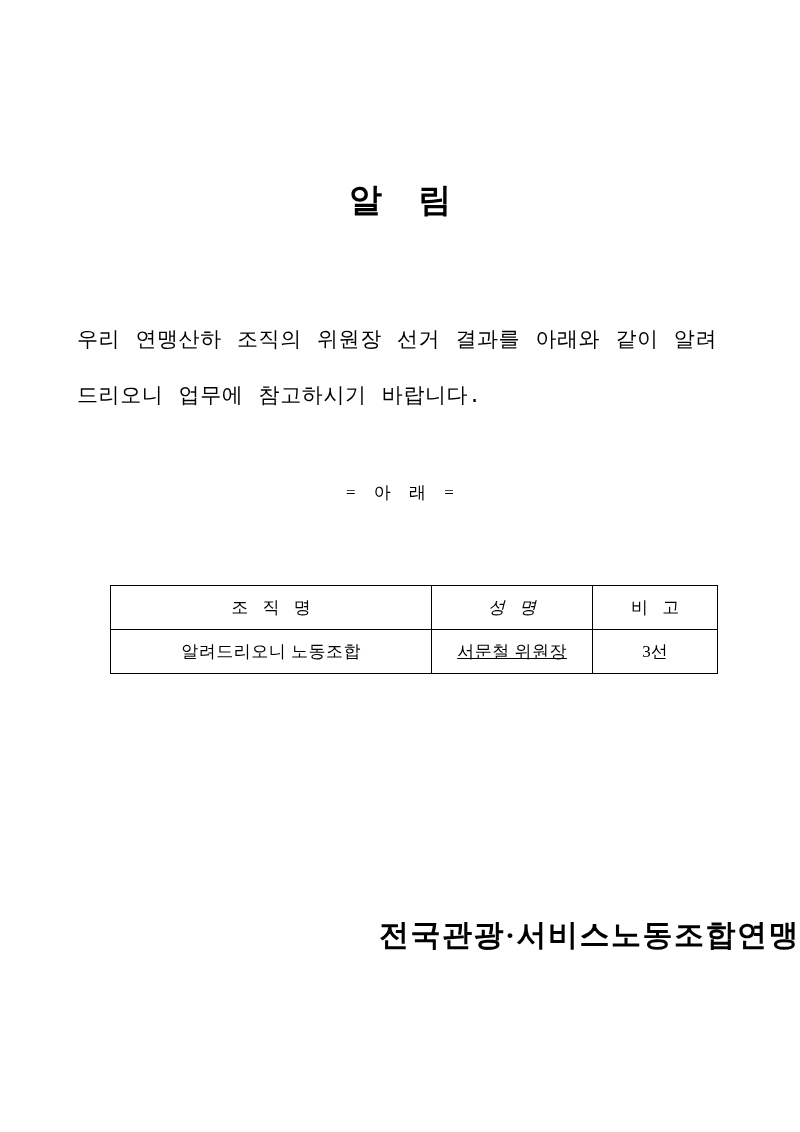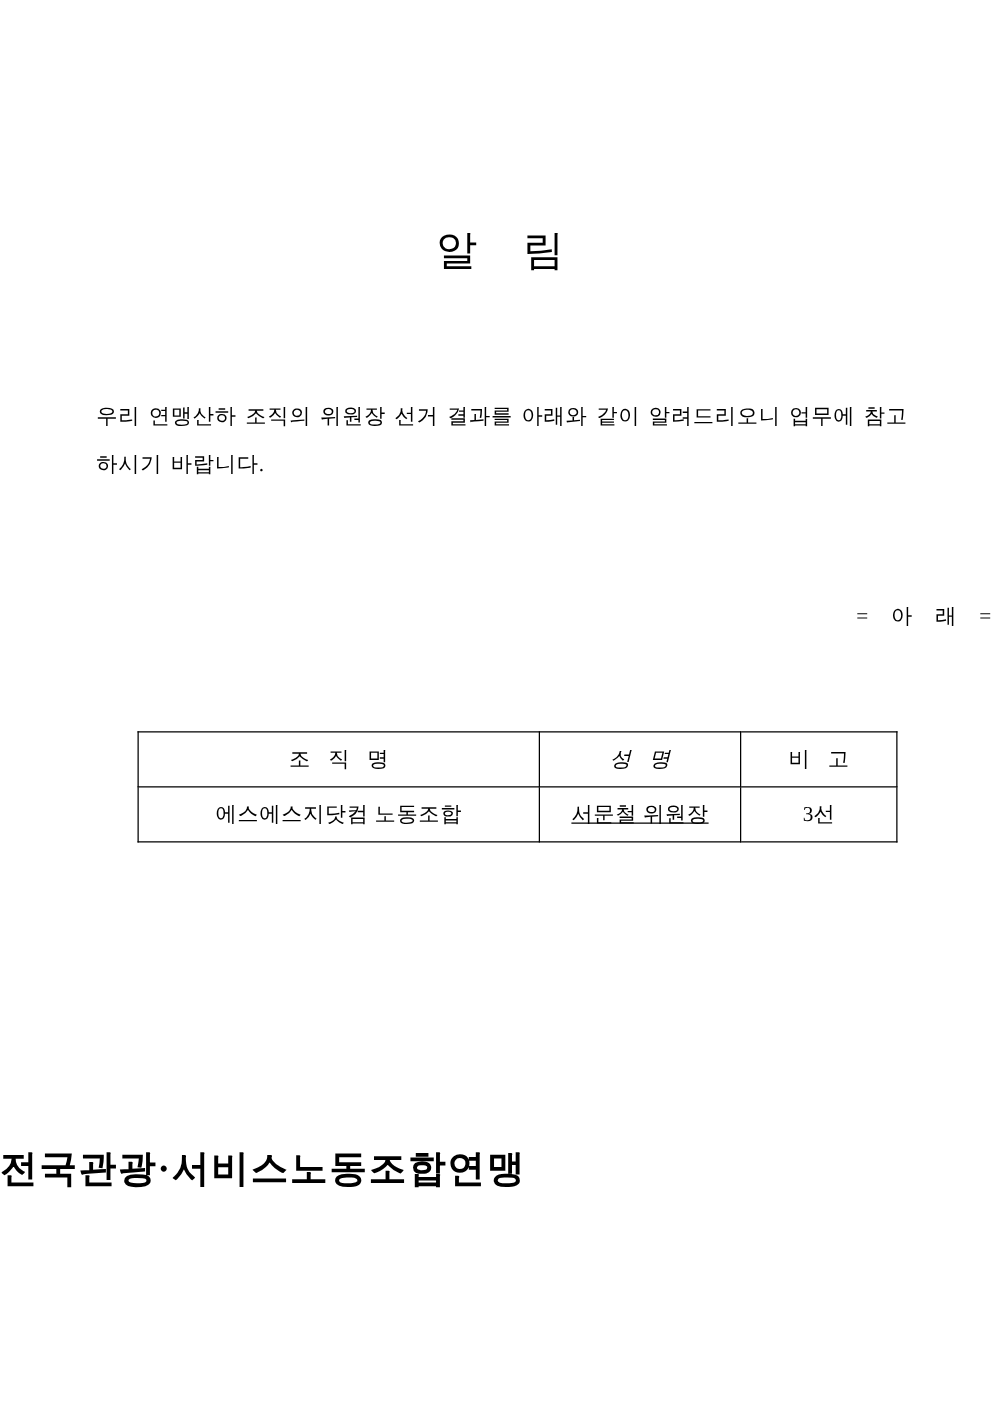--- a/index.html
+++ b/index.html
@@ -23,44 +23,44 @@
     box-sizing: border-box;
   }
 
   .doc-title {
     position: absolute;
     top: 178px;
     left: 0;
     width: 800px;
     text-align: center;
     font-size: 33px;
-    font-weight: normal;
+    font-weight: bold;
     letter-spacing: 14px;
     text-indent: 14px;
     font-family: "Liberation Serif", "DejaVu Serif", serif;
   }
 
   .body-text {
     position: absolute;
     top: 313px;
     left: 77px;
     width: 655px;
-    font-size: 17px;
-    line-height: 39px;
+    font-size: 21px;
+    line-height: 56px;
     letter-spacing: 0.6px;
     word-spacing: 2px;
-    font-family: Liberation Serif, serif;
+    font-family: Liberation Mono, monospace;
   }
 
   .aurae {
     position: absolute;
     top: 481px;
     left: 0;
     width: 800px;
-    text-align: right;
+    text-align: center;
     font-size: 17px;
     letter-spacing: 7px;
     text-indent: 7px;
   }
 
   .result-table {
     position: absolute;
     top: 585px;
     left: 110px;
     width: 604px;
@@ -92,21 +92,21 @@
   .cell-name {
     letter-spacing: 0.5px;
     text-decoration: underline;
   }
 
   .footer-org {
     position: absolute;
     top: 915px;
     left: 0;
     width: 800px;
-    text-align: left;
+    text-align: right;
     font-size: 30px;
     font-weight: bold;
     letter-spacing: 1.5px;
     font-family: "Liberation Serif", "DejaVu Serif", serif;
   }
 </style>
 </head>
 <body>
 
 <div class="page">
@@ -120,21 +120,21 @@
   <table class="result-table">
     <thead>
       <tr>
         <th class="col-org">조 직 명</th>
         <th class="col-name">성   명</th>
         <th class="col-note">비 고</th>
       </tr>
     </thead>
     <tbody>
       <tr>
-        <td class="cell-org">에스에스지닷컴 노동조합</td>
+        <td class="cell-org">알려드리오니 노동조합</td>
         <td class="cell-name">서문철 위원장</td>
         <td class="cell-note">3선</td>
       </tr>
     </tbody>
   </table>
 
   <div class="footer-org">전국관광·서비스노동조합연맹</div>
 
 </div>
 

